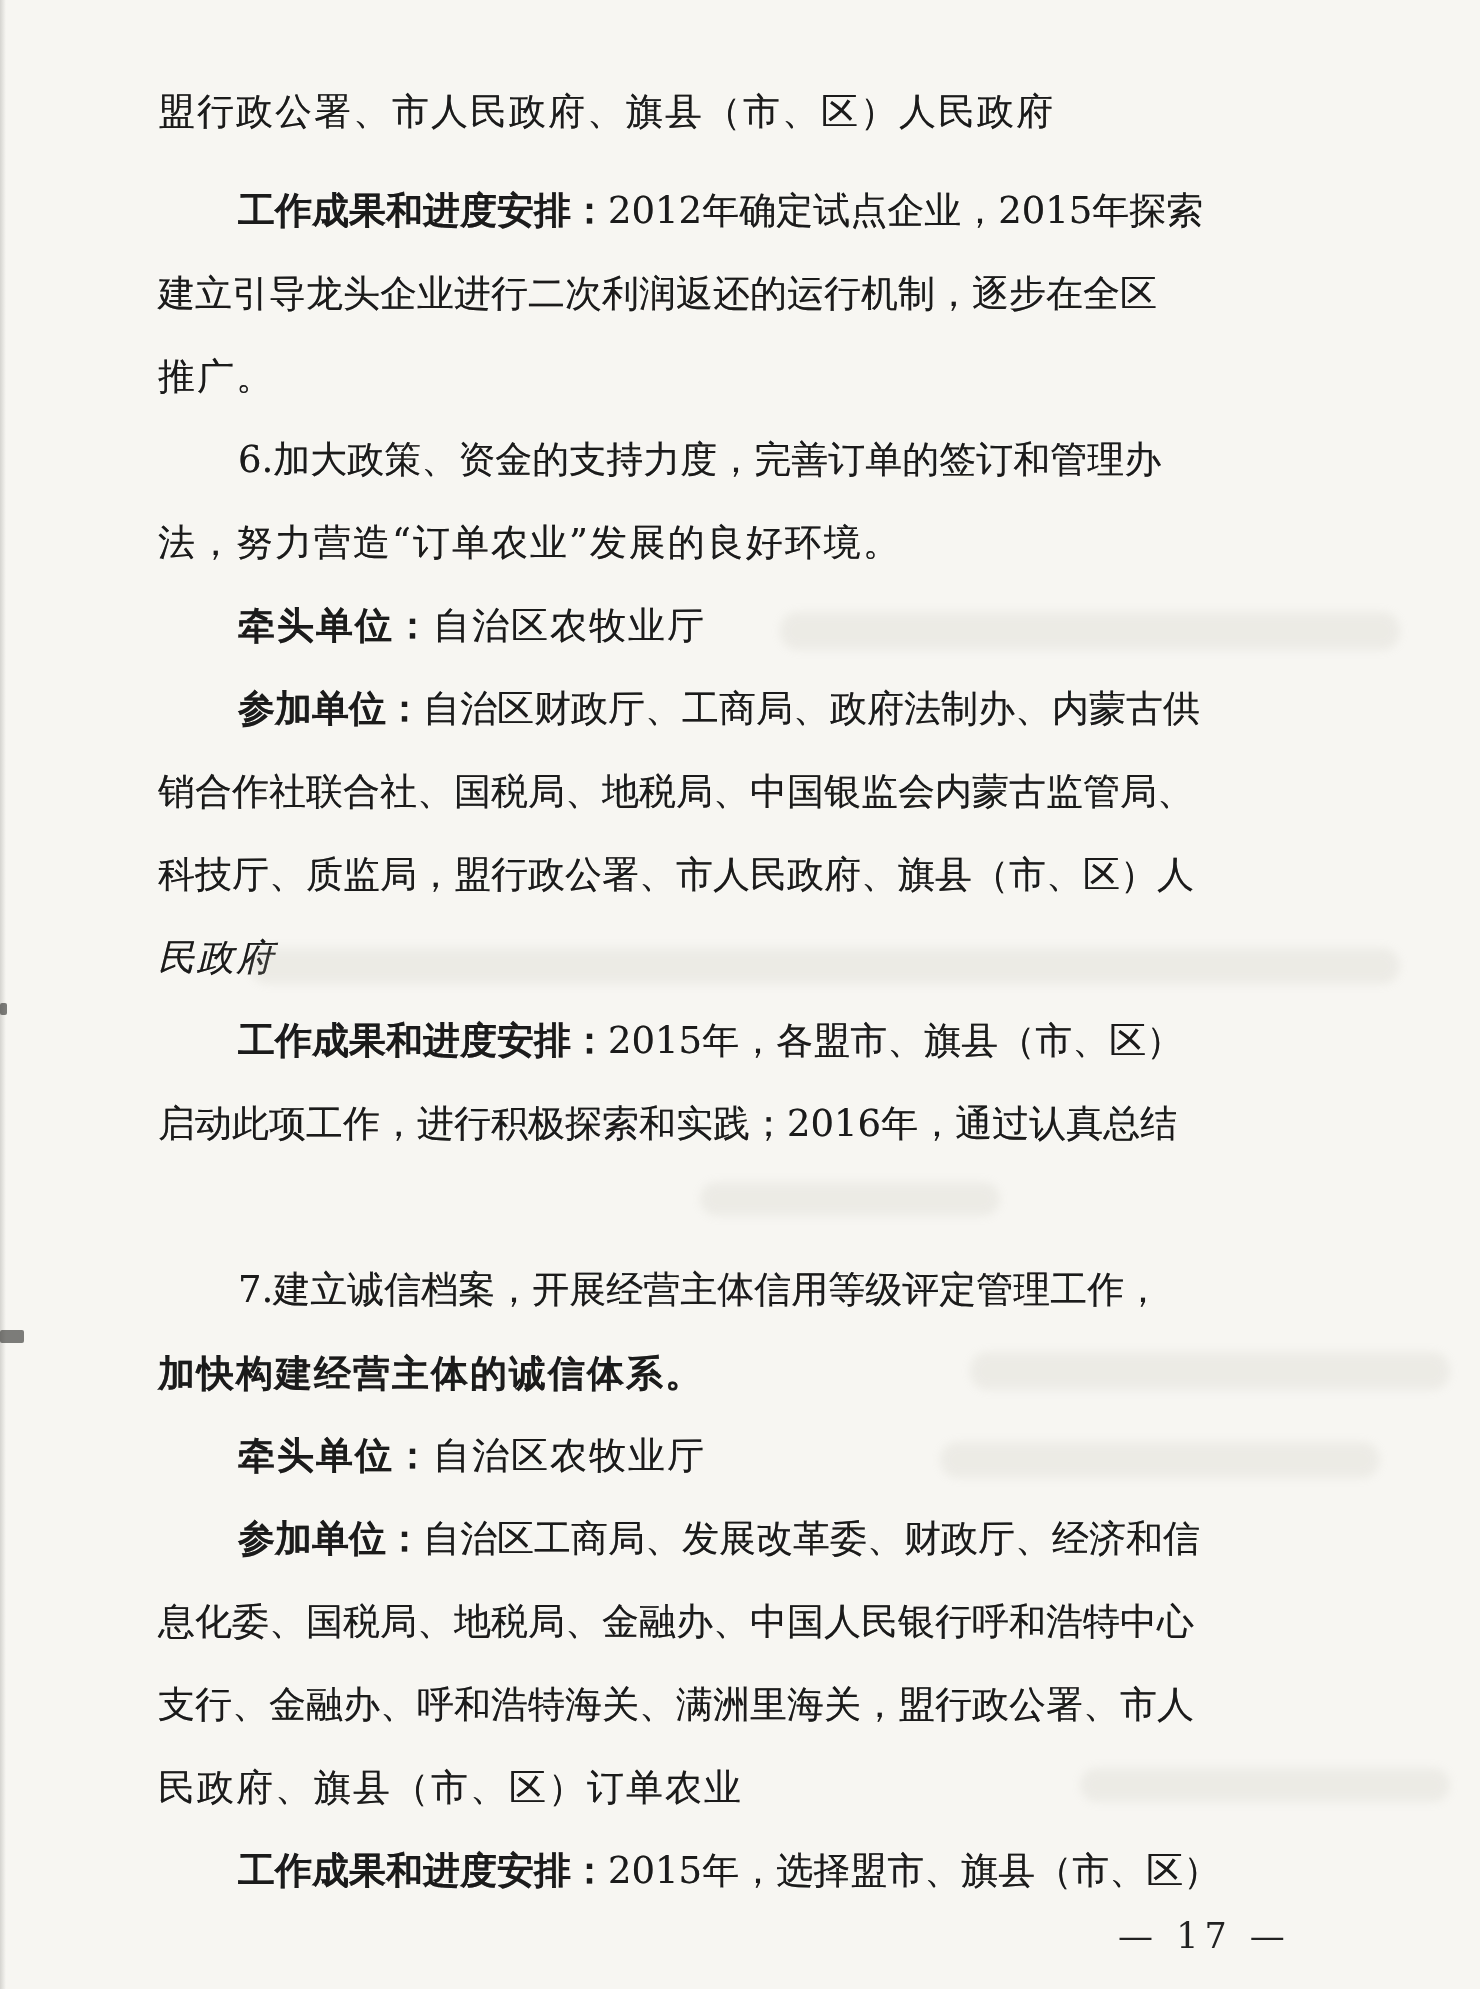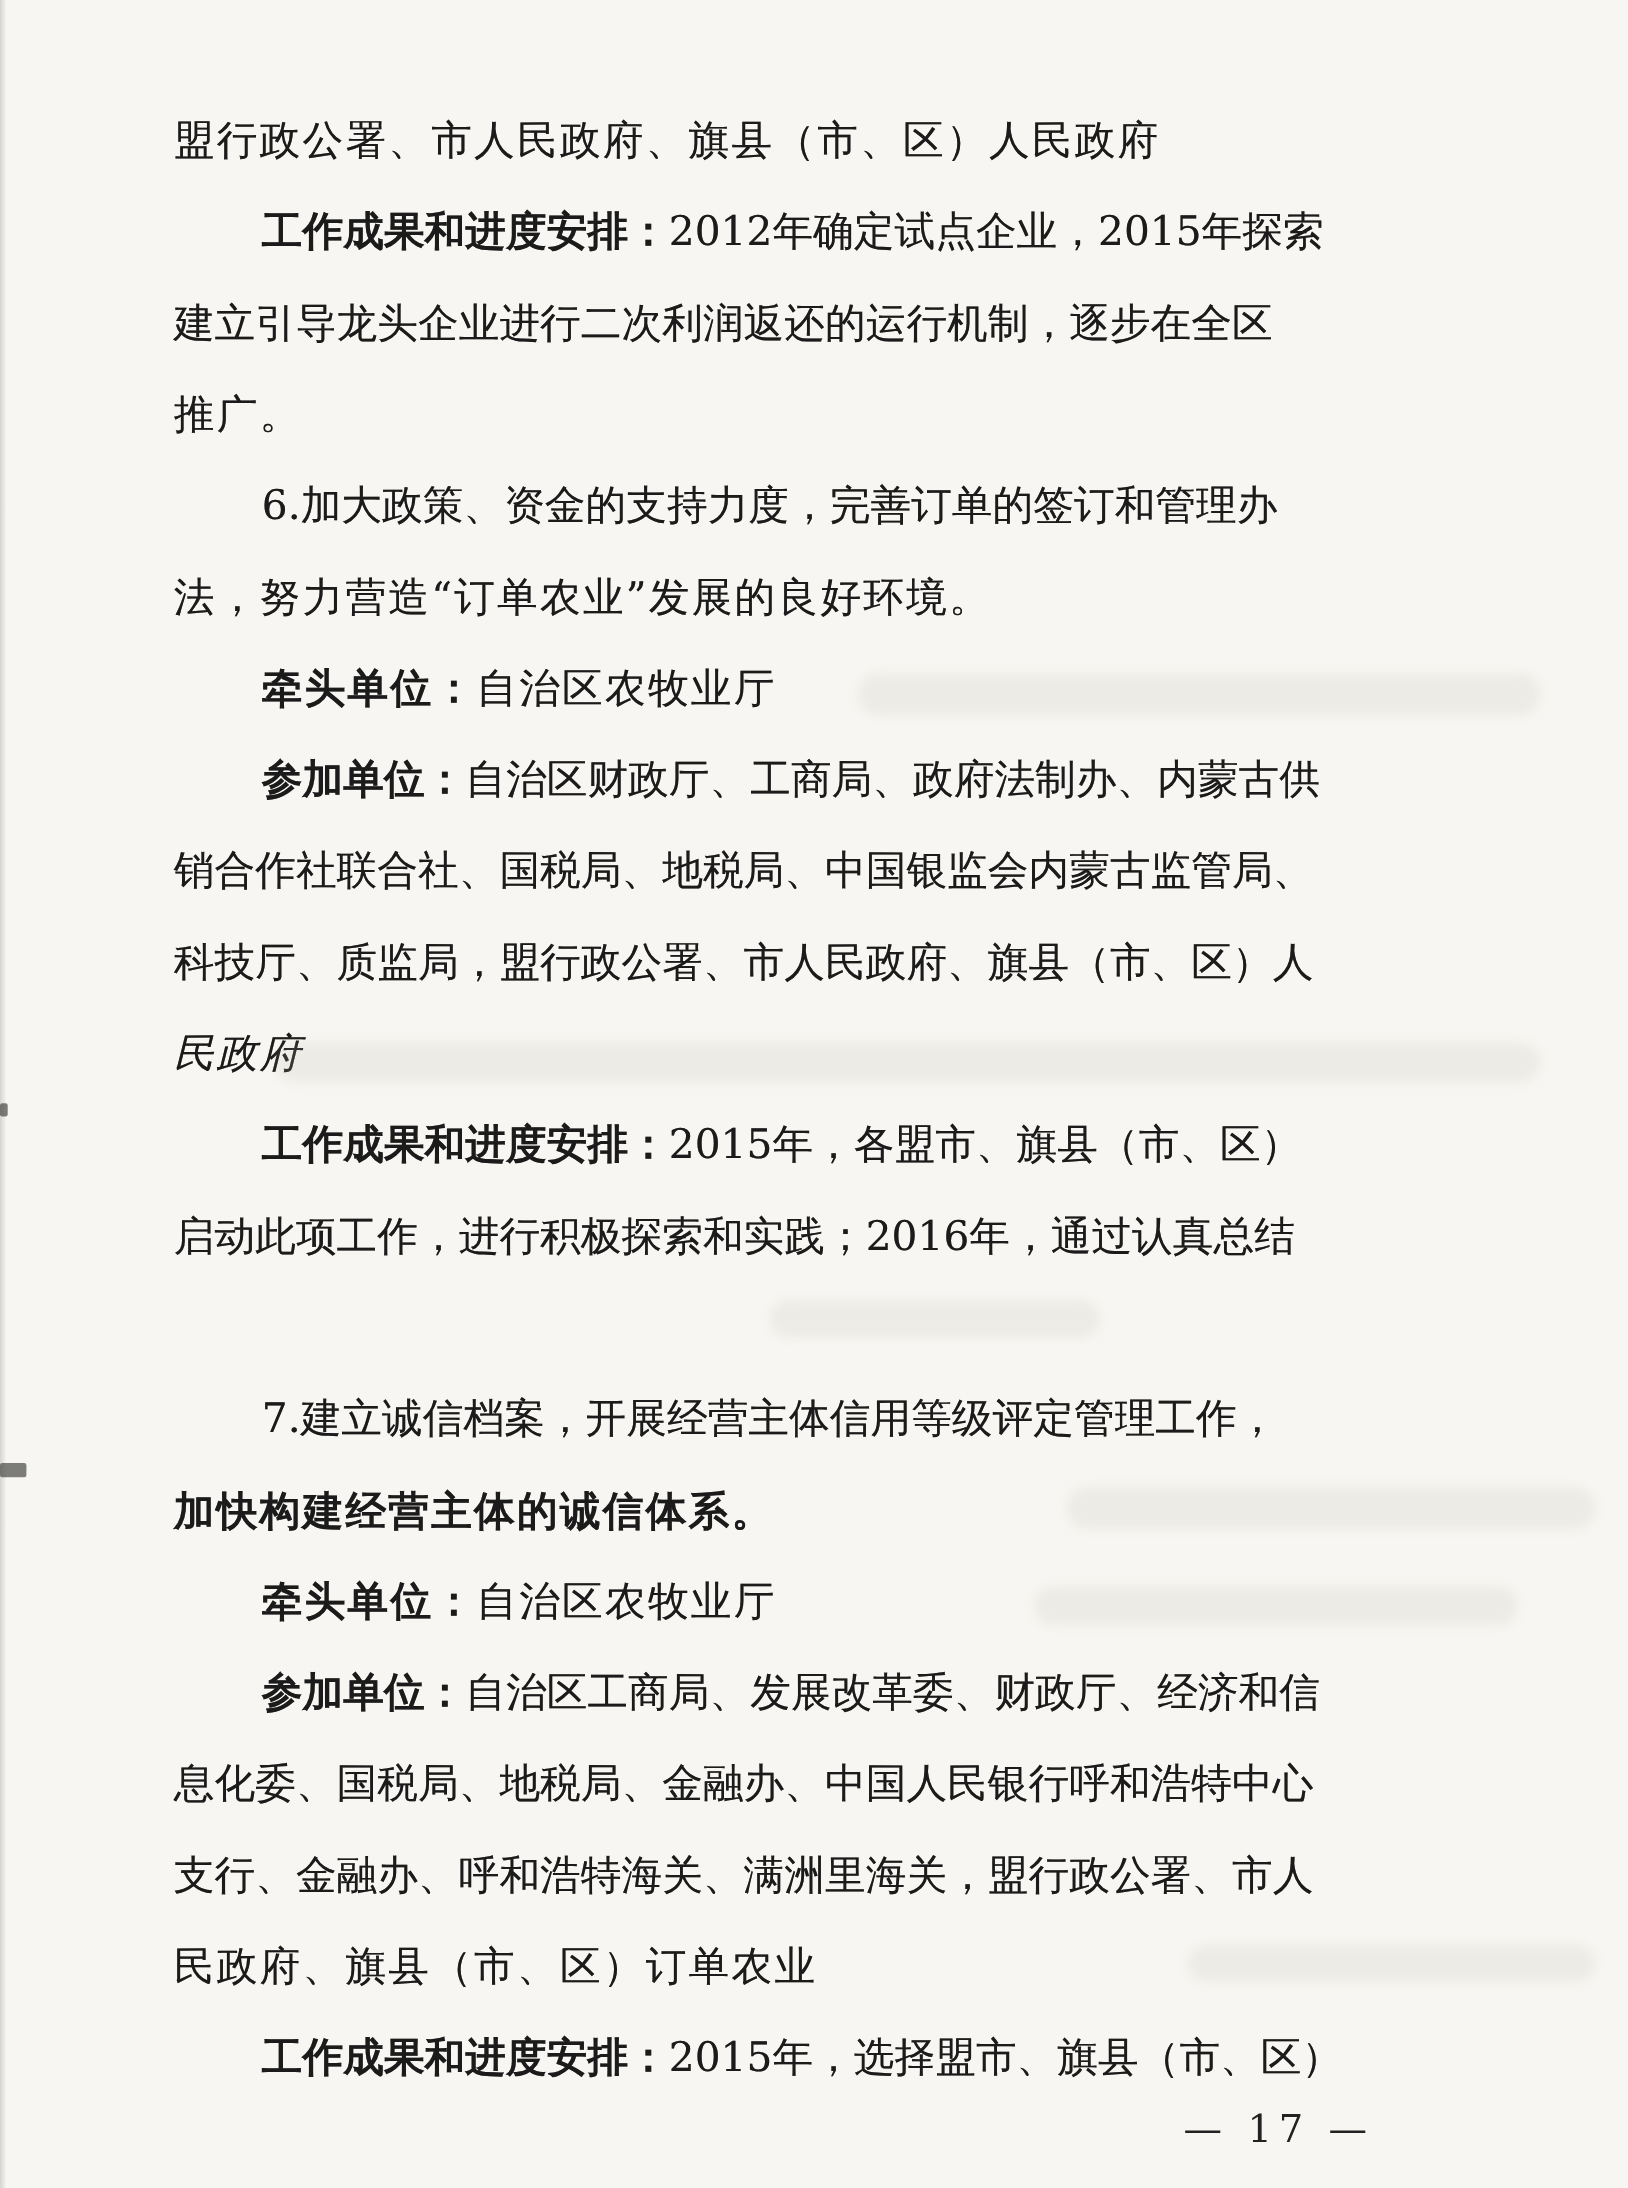--- a/index.html
+++ b/index.html
@@ -25,37 +25,37 @@
   }
   .line.justify {
     display: flex; justify-content: space-between; align-items: baseline;
     letter-spacing: 0; white-space: normal;
   }
   .b {
     font-weight: 700;
     font-family: "DejaVu Sans", "Liberation Sans", sans-serif; 
   }
   .footer {
-    position: absolute; left: 1076px; top: 1916px;
+    position: absolute; left: 1118px; top: 1916px;
     font-size: 35px; letter-spacing: 6px; color: #222;
     white-space: nowrap;
   }
   .smudge {
     position: absolute; background: #b9b7ab; opacity: .17;
     filter: blur(5px); border-radius: 18px; pointer-events: none;
   }
   .speck { position: absolute; background: #3a3a38; opacity: .65; border-radius: 2px; }
 </style>
 </head>
 <body style="background: rgb(247, 246, 242);">
 
 <div class="page">
 
   <div class="doc-body" style="color: rgb(27, 27, 27);">
-      <div class="line" style="top: 104px; left: 158px; width: 937px;"><span>盟行政公署、市人民政府、旗县（市、区）人民政府</span></div>
+      <div class="line" style="top: 88px; left: 158px; width: 937px;"><span>盟行政公署、市人民政府、旗县（市、区）人民政府</span></div>
       <div class="line justify" style="top: 187px; left: 238px; width: 857px;">
         <span class="b">工</span>
         <span class="b">作</span>
         <span class="b">成</span>
         <span class="b">果</span>
         <span class="b">和</span>
         <span class="b">进</span>
         <span class="b">度</span>
         <span class="b">安</span>
         <span class="b">排</span>

